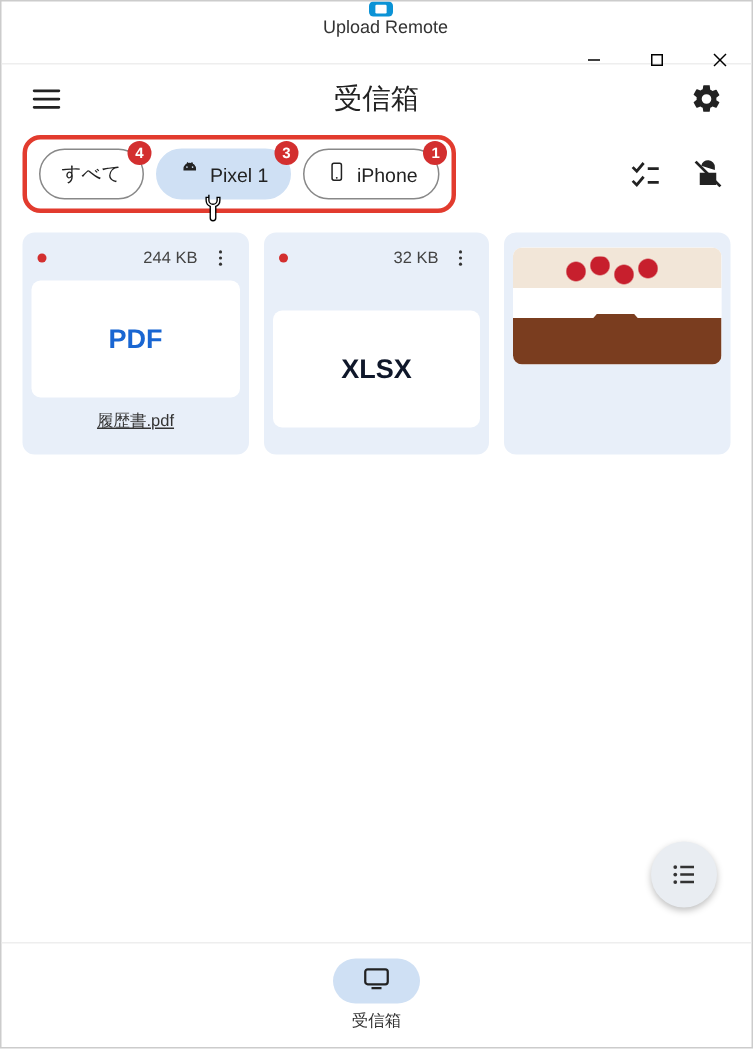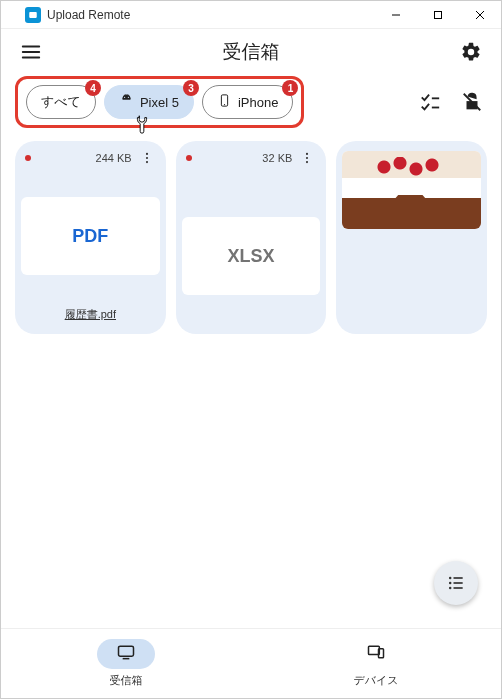--- a/index.html
+++ b/index.html
@@ -1,19 +1,19 @@
 <!DOCTYPE html>
 <html><head>
 <meta charset="utf-8">
 <style>
   * { box-sizing: border-box; margin: 0; padding: 0; }
   html, body { width: 502px; height: 699px; font-family: "Segoe UI", Arial, sans-serif; background: #fff; }
   body { border: 1px solid #ccc; display: flex; flex-direction: column; }
 
-  .titlebar { height: 28px; display: flex; align-items: center; padding-left: 24px; border-bottom: 1px solid #eee; }
+  .titlebar { height: 42px; display: flex; align-items: center; padding-left: 12px; border-bottom: 1px solid #eee; flex-direction: column; }
   .titlebar .app-icon { width: 16px; height: 16px; background: #0b93d6; border-radius: 3px; display: flex; align-items: center; justify-content: center; margin-right: 6px; }
   .titlebar .app-icon svg { width: 10px; height: 10px; fill: #fff; }
   .titlebar .title { font-size: 12px; color: #333; }
   .titlebar .win-controls { margin-left: auto; display: flex; }
   .win-btn { width: 42px; height: 30px; display: flex; align-items: center; justify-content: center; font-size: 12px; color: #333; }
   .win-btn svg { width: 10px; height: 10px; stroke: #000; fill: none; stroke-width: 1; }
 
   .appbar { height: 46px; display: flex; align-items: center; padding: 0 14px; }
   .appbar .menu-btn, .appbar .settings-btn { width: 32px; height: 32px; display: flex; align-items: center; justify-content: center; color: #333; }
   .appbar .page-title { flex: 1; text-align: center; font-size: 19px; color: #222; }
@@ -23,29 +23,29 @@
   .chip { position: relative; height: 34px; padding: 0 14px; display: flex; align-items: center; border: 1px solid #888; border-radius: 17px; font-size: 13px; color: #222; gap: 6px; background: #fff; }
   .chip.active { background: #cfe0f4; border-color: #cfe0f4; }
   .chip .badge { position: absolute; top: -6px; right: -6px; width: 16px; height: 16px; background: #d32f2f; color: #fff; border-radius: 50%; font-size: 10px; display: flex; align-items: center; justify-content: center; font-weight: bold; }
   .chip svg { width: 15px; height: 15px; fill: #222; }
   .cursor { position: absolute; left: 130px; top: 38px; width: 22px; height: 22px; pointer-events: none; }
   .toolbar-icons { margin-left: auto; display: flex; gap: 20px; color: #333; padding-right: 4px; }
   .toolbar-icons .ticon { width: 22px; height: 22px; }
 
   .content { flex: 1; padding: 12px 14px; overflow: auto; }
   .grid { display: flex; gap: 10px; }
-  .card { width: 167px; background: #e8eff9; border-radius: 20px; padding: 6px 6px 10px 6px; display: flex; flex-direction: column; gap: 24px; }
+  .card { width: 167px; background: #e8eff9; border-radius: 8px; padding: 6px 6px 10px 6px; display: flex; flex-direction: column; }
   .card-head { display: flex; align-items: center; height: 22px; padding: 0 4px; }
   .dot { width: 6px; height: 6px; background: #d32f2f; border-radius: 50%; margin-right: auto; }
   .size { font-size: 11px; color: #444; margin-left: auto; }
   .more { width: 18px; display: flex; align-items: center; justify-content: center; margin-left: 6px; color: #333; }
   .more svg { width: 14px; height: 14px; fill: #333; }
   .thumb { background: #fff; border-radius: 6px; height: 78px; margin: 4px 0 8px 0; display: flex; align-items: center; justify-content: center; font-weight: 800; font-size: 18px; overflow: hidden; }
   .thumb.pdf { color: #1966d2; text-align: center; }
-  .thumb.xlsx { color: #737373; margin-top: 24px; }
+  .thumb.xlsx { color: #0f172a; margin-top: 24px; }
   .fname { font-size: 11px; color: #333; text-align: center; padding-bottom: 2px; text-decoration: underline; }
 
   .cake { width: 100%; height: 100%; background: linear-gradient(#f2e6d8 0 35%, #fff 35% 60%, #7a3d1f 60% 100%); position: relative; }
   .cake::before { content: ""; position: absolute; top: 6px; left: 32px; width: 70px; height: 30px; background: radial-gradient(circle at 10px 10px, #c71f2d 0 6px, transparent 7px), radial-gradient(circle at 26px 6px, #c71f2d 0 6px, transparent 7px), radial-gradient(circle at 42px 12px, #c71f2d 0 6px, transparent 7px), radial-gradient(circle at 58px 8px, #c71f2d 0 6px, transparent 7px); }
   .cake::after { content: ""; position: absolute; left: 28px; top: 30px; width: 80px; height: 46px; background: linear-gradient(#fff 0 14px, #7a3d1f 14px 46px); clip-path: polygon(50% 0, 100% 100%, 0 100%); }
 
   .fab { position: absolute; right: 24px; bottom: 94px; width: 44px; height: 44px; border-radius: 50%; background: #e9edf2; display: flex; align-items: center; justify-content: center; box-shadow: 0 2px 5px rgba(0,0,0,.25); }
   .fab svg { width: 20px; height: 20px; fill: #333; }
 
   .navbar { height: 70px; display: flex; align-items: stretch; border-top: 1px solid #eee; }
@@ -106,21 +106,21 @@
       <span class="badge">4</span>
     </div>
     <div class="chip active">
       <span>
         <svg viewBox="0 0 24 24">
             <path d="M6 9a6 6 0 0 1 12 0v1H6Zm3-5 1-2m5 2-1-2" stroke="#222" stroke-width="1.4" fill="#222"></path>
             <circle cx="9" cy="7" r=".9" fill="#cfe0f4"></circle>
             <circle cx="15" cy="7" r=".9" fill="#cfe0f4"></circle>
           </svg>
       </span>
-      <span>Pixel 5</span>
+      <span>Pixel 1</span>
       <span class="badge">3</span>
     </div>
     <div class="chip">
       <span>
         <svg viewBox="0 0 24 24">
             <rect x="7" y="3" width="10" height="18" rx="2" fill="none" stroke="#222" stroke-width="1.6"></rect>
             <circle cx="12" cy="18.5" r="1" fill="#222"></circle>
           </svg>
       </span>
       <span>iPhone</span>
@@ -206,22 +206,13 @@
 <div class="navbar">
   <div class="nav-item active">
     <div class="icon-wrap">
         <span><svg viewBox="0 0 24 24">
             <rect x="3" y="5" width="18" height="12" rx="2"></rect>
             <line x1="8" y1="20" x2="16" y2="20"></line>
           </svg></span>
       </div>
     <span class="nav-label">受信箱</span>
   </div>
-  <div class="nav-item">
-    <div class="icon-wrap">
-        <span><svg viewBox="0 0 24 24">
-            <rect x="3" y="5" width="13" height="10" rx="1"></rect>
-            <rect x="15" y="8" width="6" height="11" rx="1"></rect>
-          </svg></span>
-      </div>
-    <span class="nav-label">デバイス</span>
-  </div>
 </div>
 
 </body></html>

